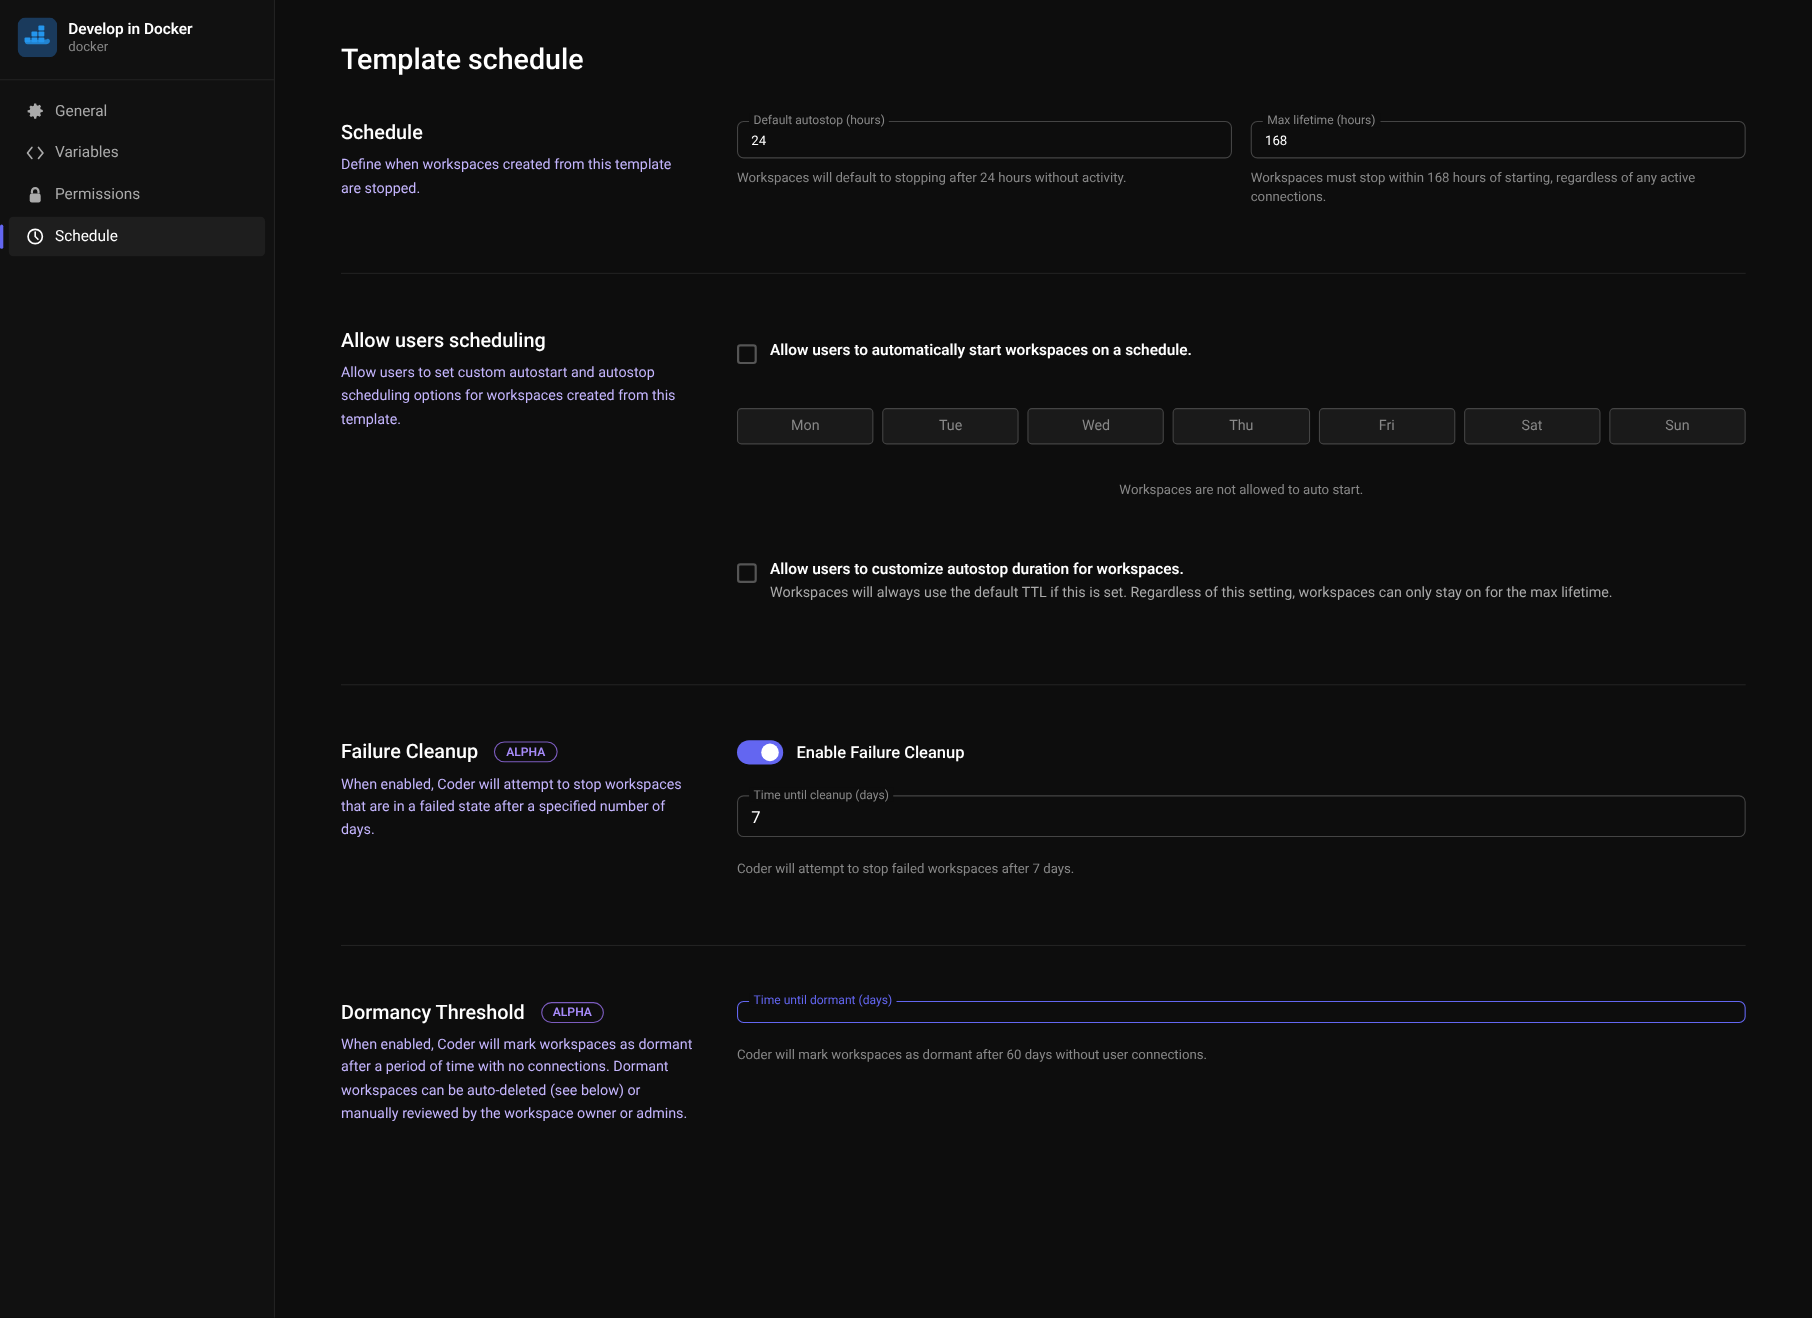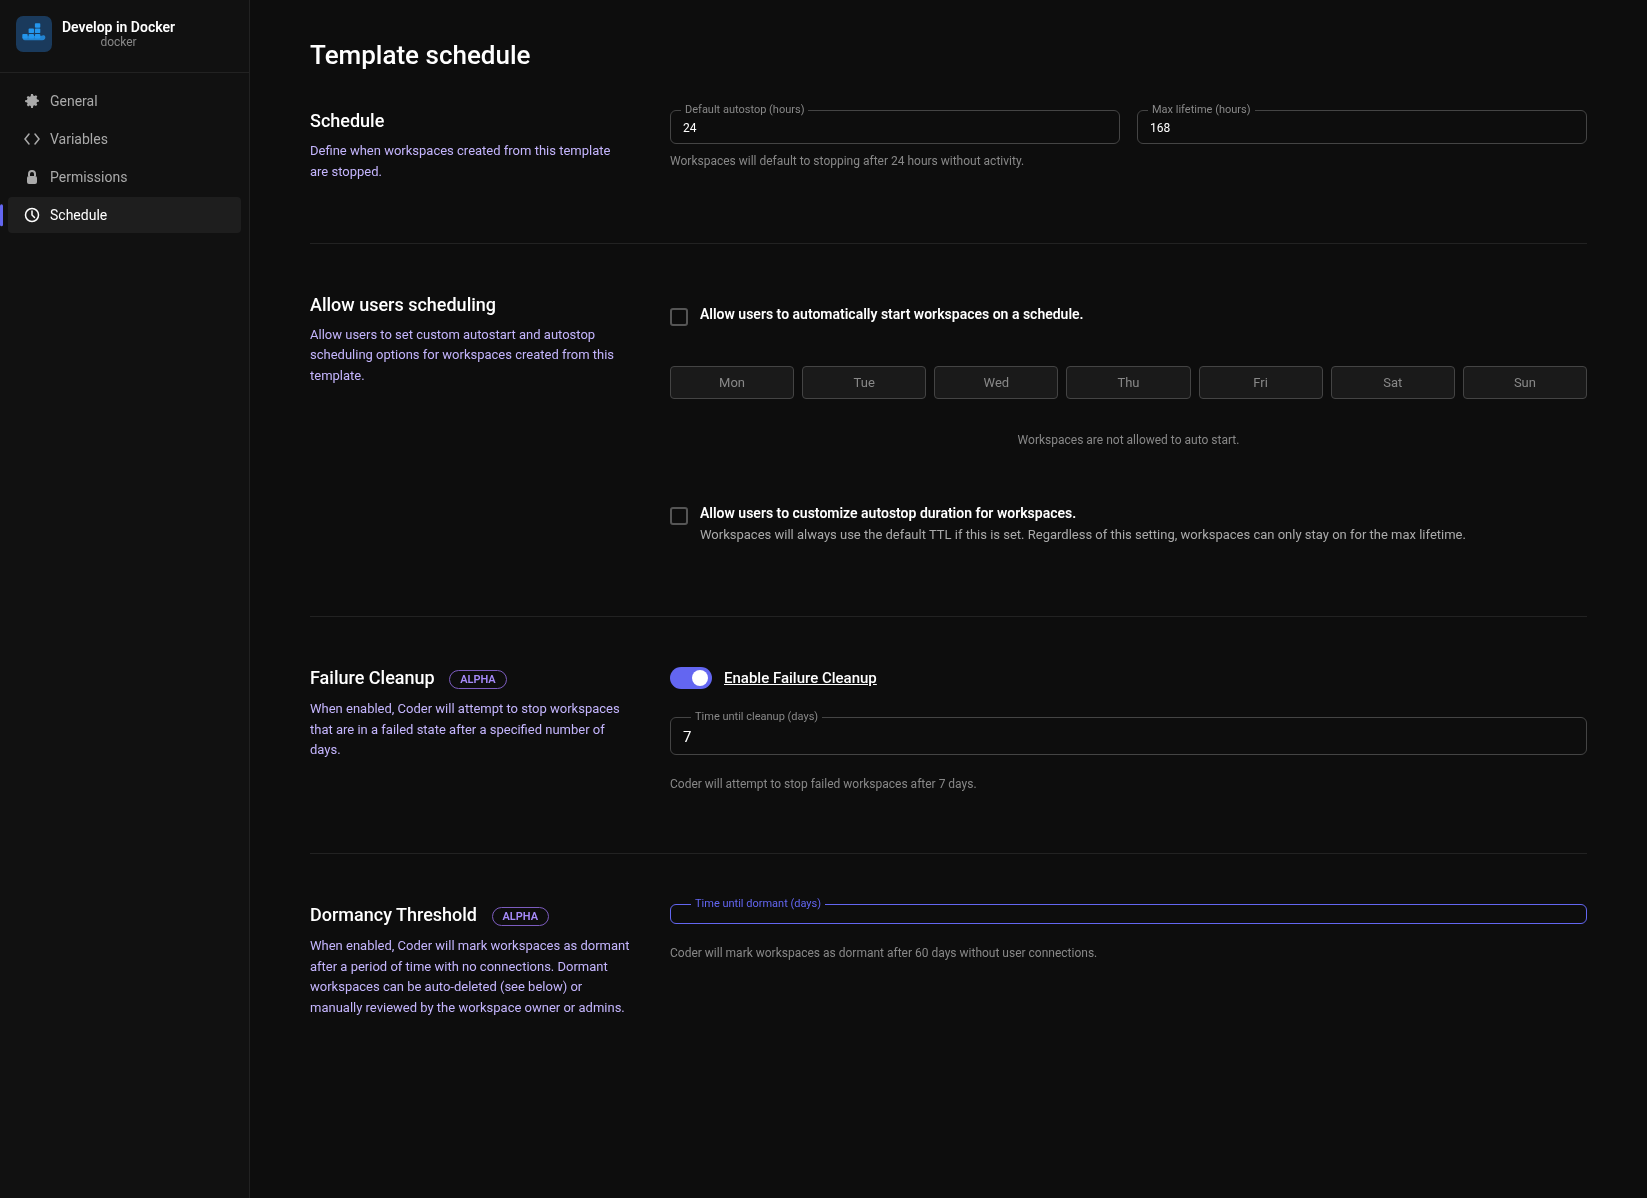--- a/index.html
+++ b/index.html
@@ -29,21 +29,20 @@
       padding: 16px 16px 20px 16px;
       border-bottom: 1px solid #222;
     }
     .docker-icon {
       width: 36px;
       height: 36px;
     }
     .brand-text {
       display: flex;
       flex-direction: column;
-      text-align: center;
     }
     .brand-name {
       font-size: 14px;
       font-weight: 600;
       color: #ffffff;
     }
     .brand-sub {
       font-size: 12px;
       color: #888;
     }
@@ -234,38 +233,37 @@
       background: #fff;
       border-radius: 50%;
       top: 3px;
       left: 22px;
       transition: left 0.2s;
     }
     .toggle-label {
       font-size: 15px;
       color: #ffffff;
       font-weight: 500;
-      text-decoration: underline;
     }
 
     
     .input-field {
       position: relative;
       border: 1px solid #444;
       border-radius: 6px;
       padding: 10px 12px 8px;
       background: transparent;
     }
     .input-field.focused {
       border-color: #6366f1;
     }
     .input-field-label {
       position: absolute;
       top: -8px;
-      left: 20px;
+      left: 10px;
       background: #0d0d0d;
       padding: 0 4px;
       font-size: 11px;
       color: #888;
     }
     .input-field.focused .input-field-label {
       color: #6366f1;
     }
     .input-value {
       font-size: 15px;
@@ -395,20 +393,21 @@
             <span class="field-label">Default autostop (hours)</span>
             <div class="field-value">24</div>
           </div>
           <p class="field-desc" style="margin-top:8px;">Workspaces will default to stopping after 24 hours without activity.</p>
         </div>
         <div>
           <div class="field-group">
             <span class="field-label">Max lifetime (hours)</span>
             <div class="field-value">168</div>
           </div>
+          <p class="field-desc" style="margin-top:8px;">Workspaces must stop within 168 hours of starting, regardless of any active connections.</p>
         </div>
       </div>
     </div>
   </div>
 
   <hr class="section-divider">
 
   <div class="section">
     <div class="section-left">
       <h2>Allow users scheduling</h2>

